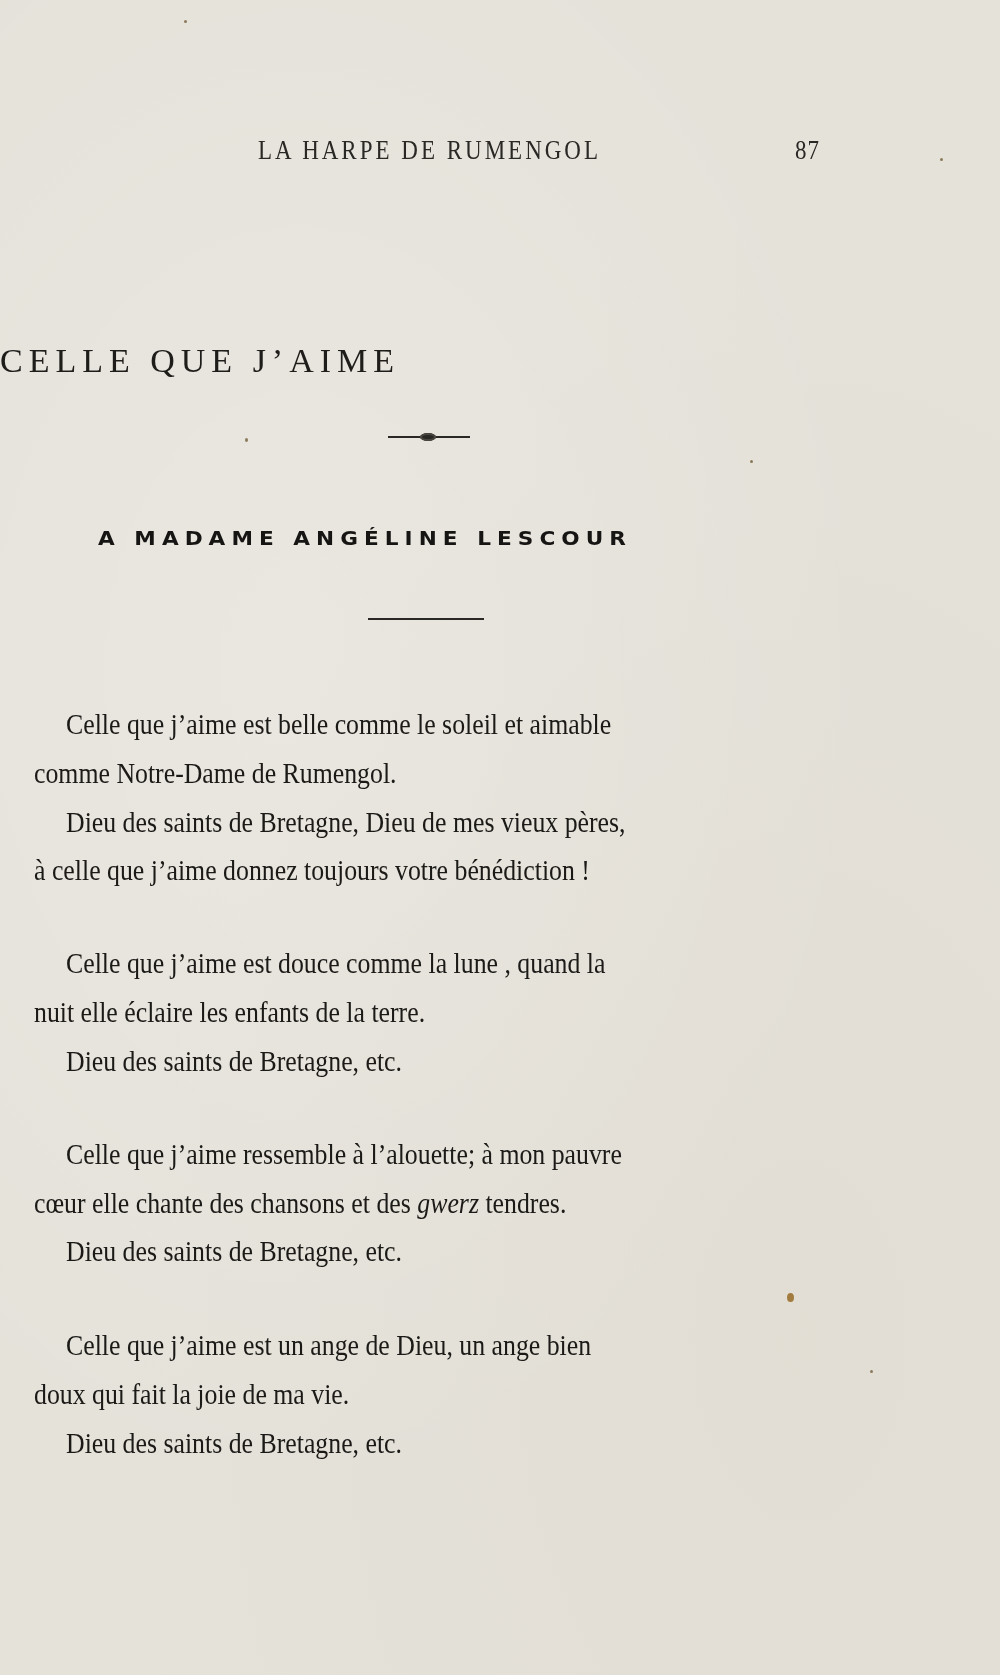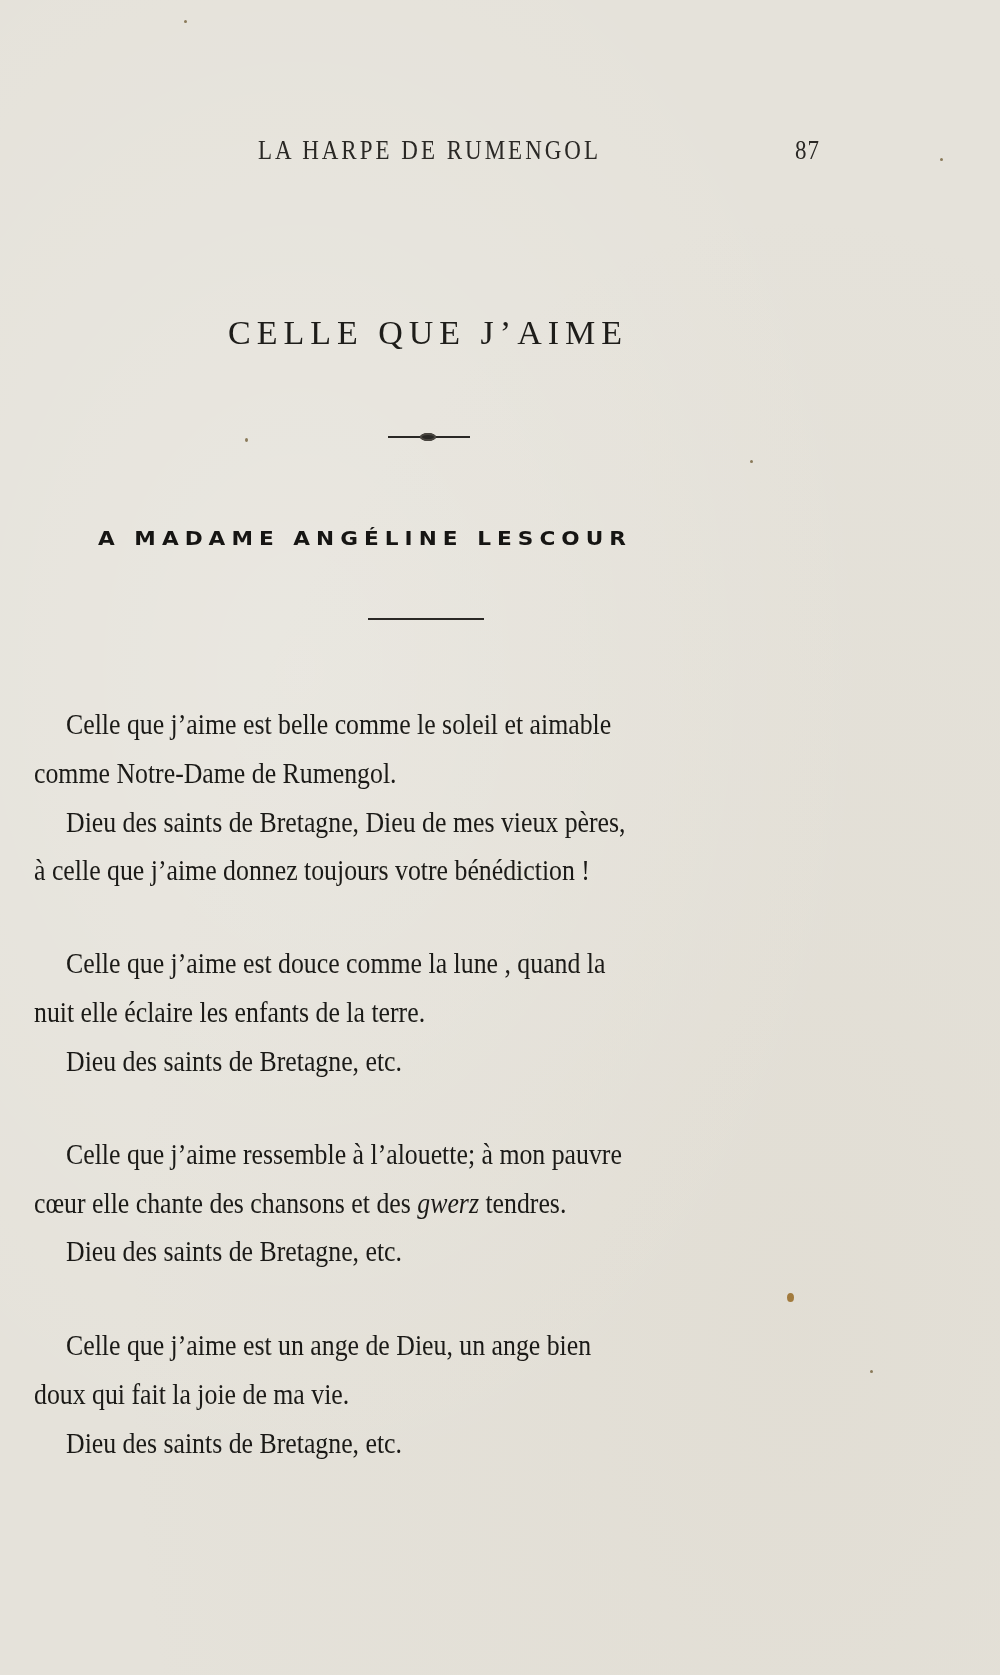--- a/index.html
+++ b/index.html
@@ -43,24 +43,24 @@
     }
     .running-head .pagenum {
       position: absolute;
       left: 795px;
       top: 0;
       letter-spacing: 1px;
       color: #2a2825;
     }
     .poem-title {
       position: absolute;
-      top: 314px;
+      top: 342px;
       left: 0;
       width: 856px;
-      text-align: center;
+      text-align: left;
       font-size: 34px;
       letter-spacing: 6px;
       color: #1e1d1a;
     }
     .ornament {
       position: absolute;
       top: 433px;
       left: 388px;
       width: 82px;
       height: 8px;

